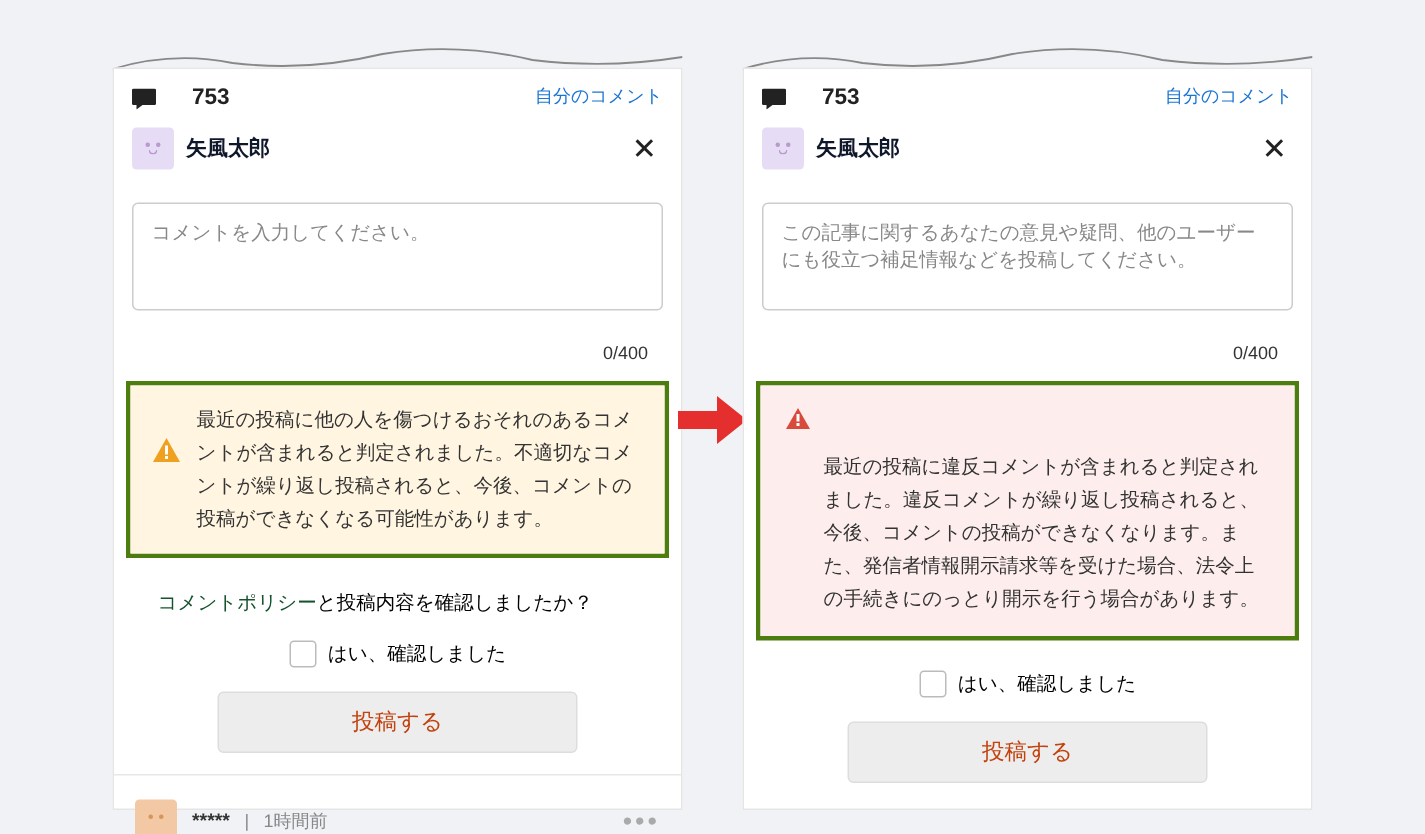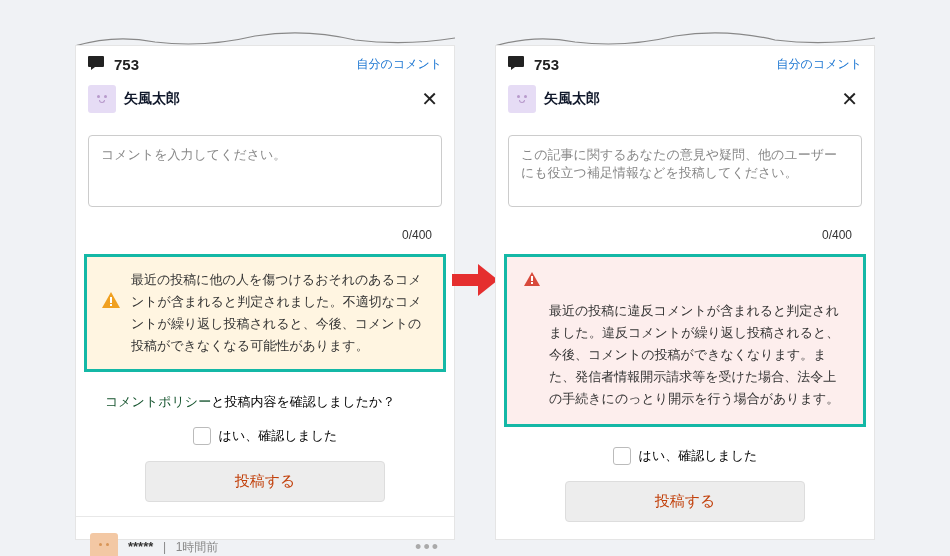--- a/index.html
+++ b/index.html
@@ -29,21 +29,21 @@
     }
     .torn-left { left: 75px; }
     .torn-right { left: 495px; }
 
     .header {
       display: flex;
       align-items: center;
       justify-content: space-between;
       padding: 10px 12px 8px;
     }
-    .count-wrap { display: flex; align-items: flex-start; gap: 10px; }
+    .count-wrap { display: flex; align-items: flex-end; gap: 24px; }
     .bubble-icon { width: 16px; height: 14px; position: relative; }
     .count { font-weight: bold; font-size: 15px; color: #222; }
     .my-comment { color: #1a75d2; font-size: 12px; }
 
     .user-row {
       display: flex;
       align-items: center;
       justify-content: space-between;
       padding: 4px 12px 10px;
     }
@@ -78,21 +78,21 @@
     .char-count {
       position: absolute;
       right: 22px;
       bottom: -20px;
       font-size: 12px;
       color: #333;
     }
 
     .warning-box-outer {
       margin: 32px 8px 10px;
-      border: 3px solid #14b8a6;
+      border: 3px solid #4d7c0f;
       padding: 0;
     }
     .warning-box-left {
       background: #fff5e1;
       display: flex;
       align-items: flex-start;
       gap: 10px;
       padding: 12px 14px;
     }
     .warn-icon { flex-shrink: 0; margin-top: 22px; }

